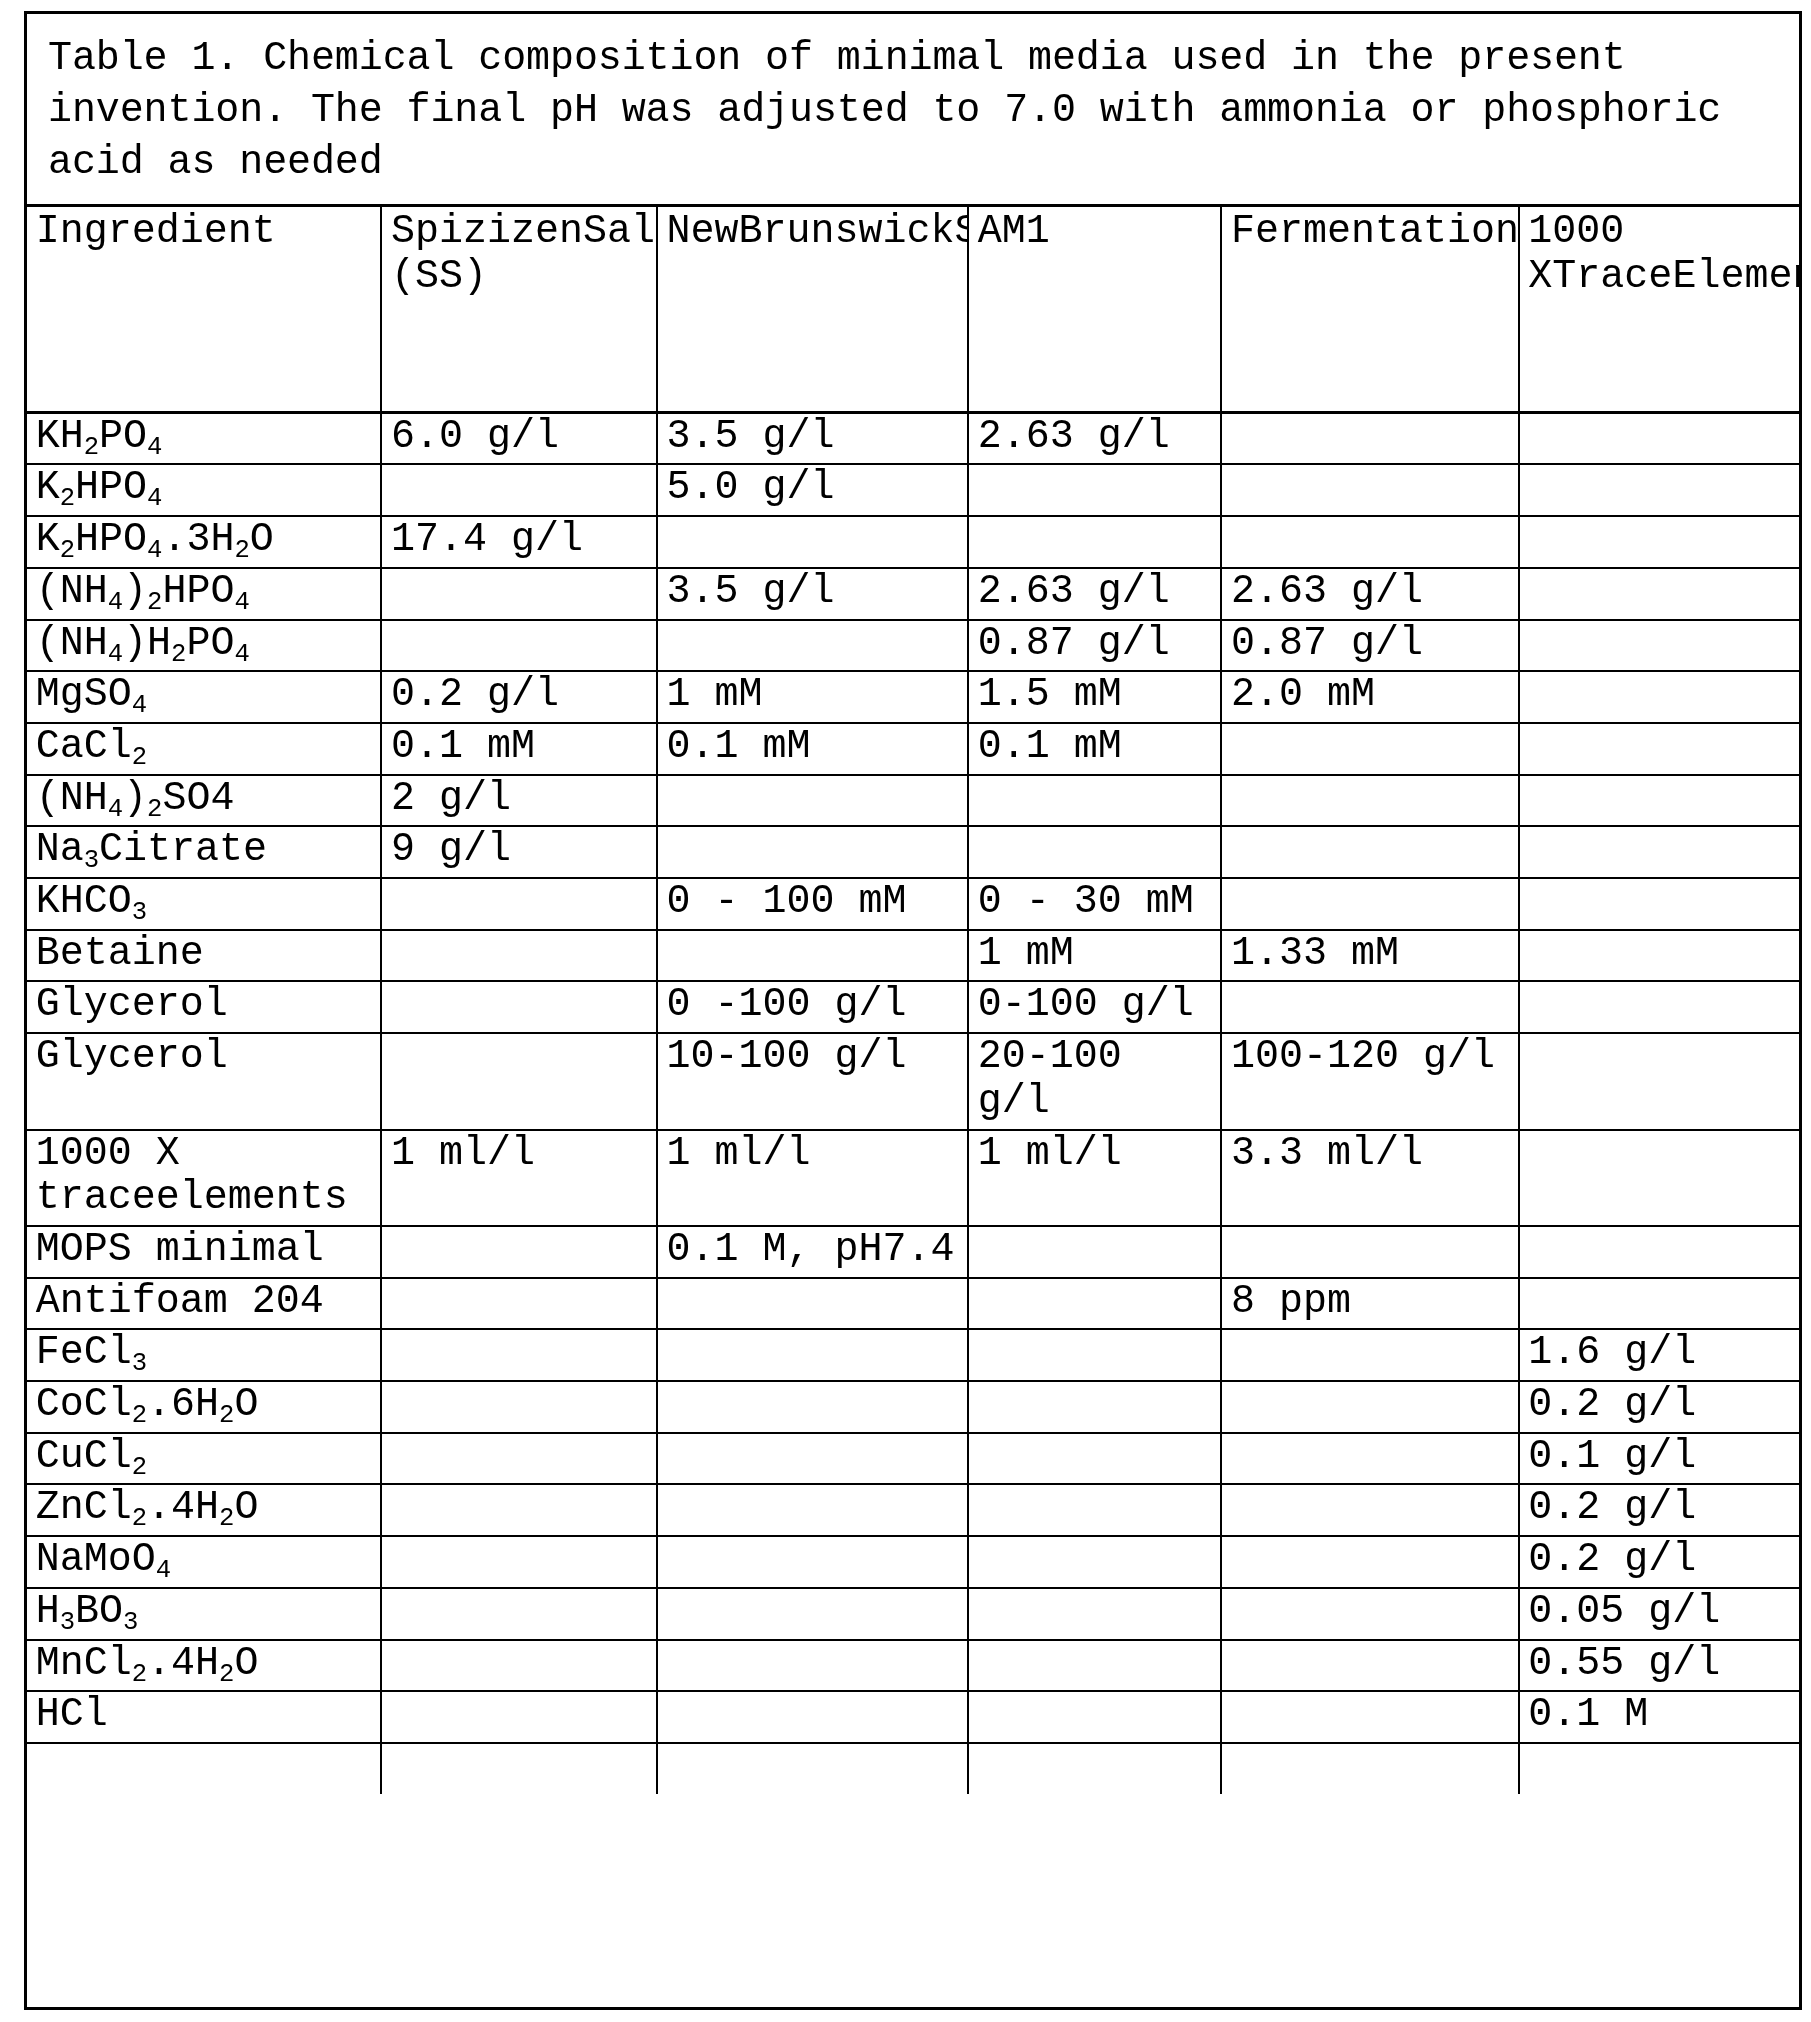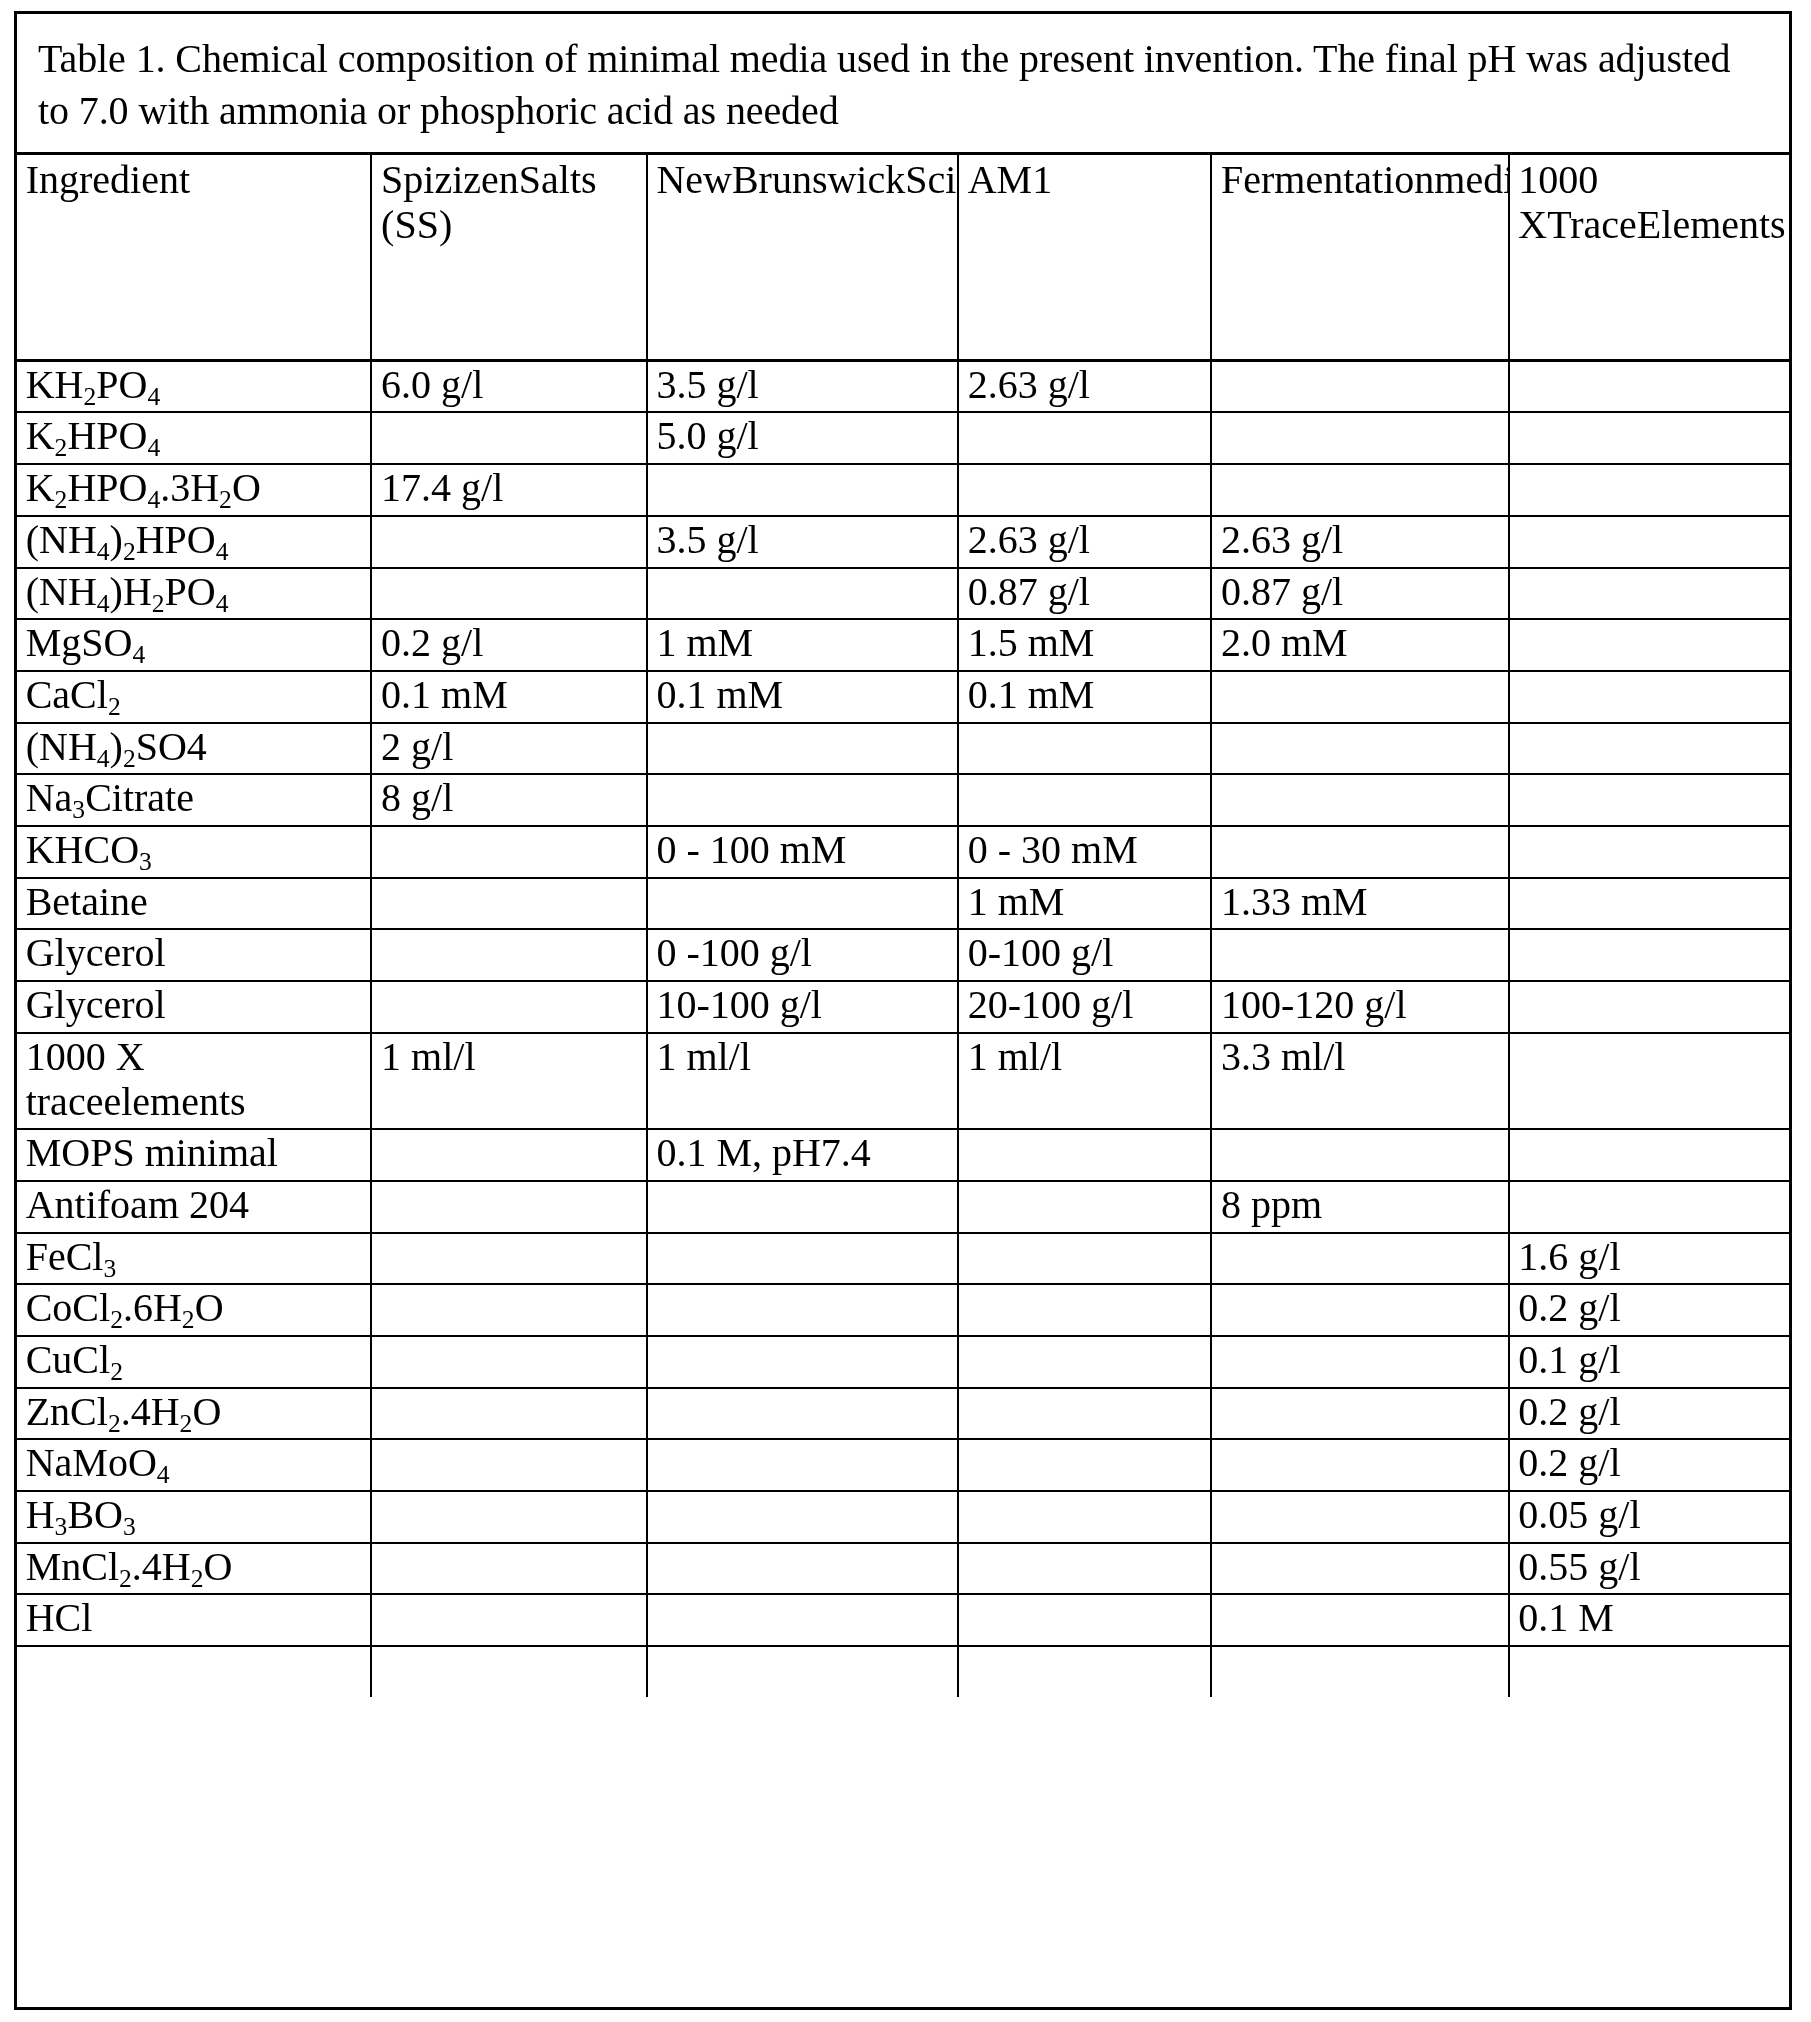--- a/index.html
+++ b/index.html
@@ -19,27 +19,28 @@
   #page {
     position: relative;
     width: 1811px;
     height: 2023px;
     background: #ffffff;
   }
 
   
   #table-frame {
     position: absolute;
-    left: 14px;
+    left: 24px;
     top: 10.6px;
     width: 1778px;
     height: 1999px;
     box-sizing: border-box;
     border: 3.9px solid #000;
     background: #ffffff;
+    font-family: Liberation Mono, monospace;
   }
 
   
   #caption {
     box-sizing: border-box;
     width: 100%;
     padding: 19.3px 21px 15.4px 21px;
     border-bottom: 3.9px solid #000;
     font-size: 40px;
     line-height: 1.30;
@@ -196,21 +197,21 @@
           <tr>
             <td>(NH<sub>4</sub>)<sub>2</sub>SO4</td>
             <td>2 g/l</td>
             <td></td>
             <td></td>
             <td></td>
             <td></td>
           </tr>
           <tr>
             <td>Na<sub>3</sub>Citrate</td>
-            <td>8 g/l</td>
+            <td>9 g/l</td>
             <td></td>
             <td></td>
             <td></td>
             <td></td>
           </tr>
           <tr>
             <td>KHCO<sub>3</sub></td>
             <td></td>
             <td>0 - 100 mM</td>
             <td>0 - 30 mM</td>

